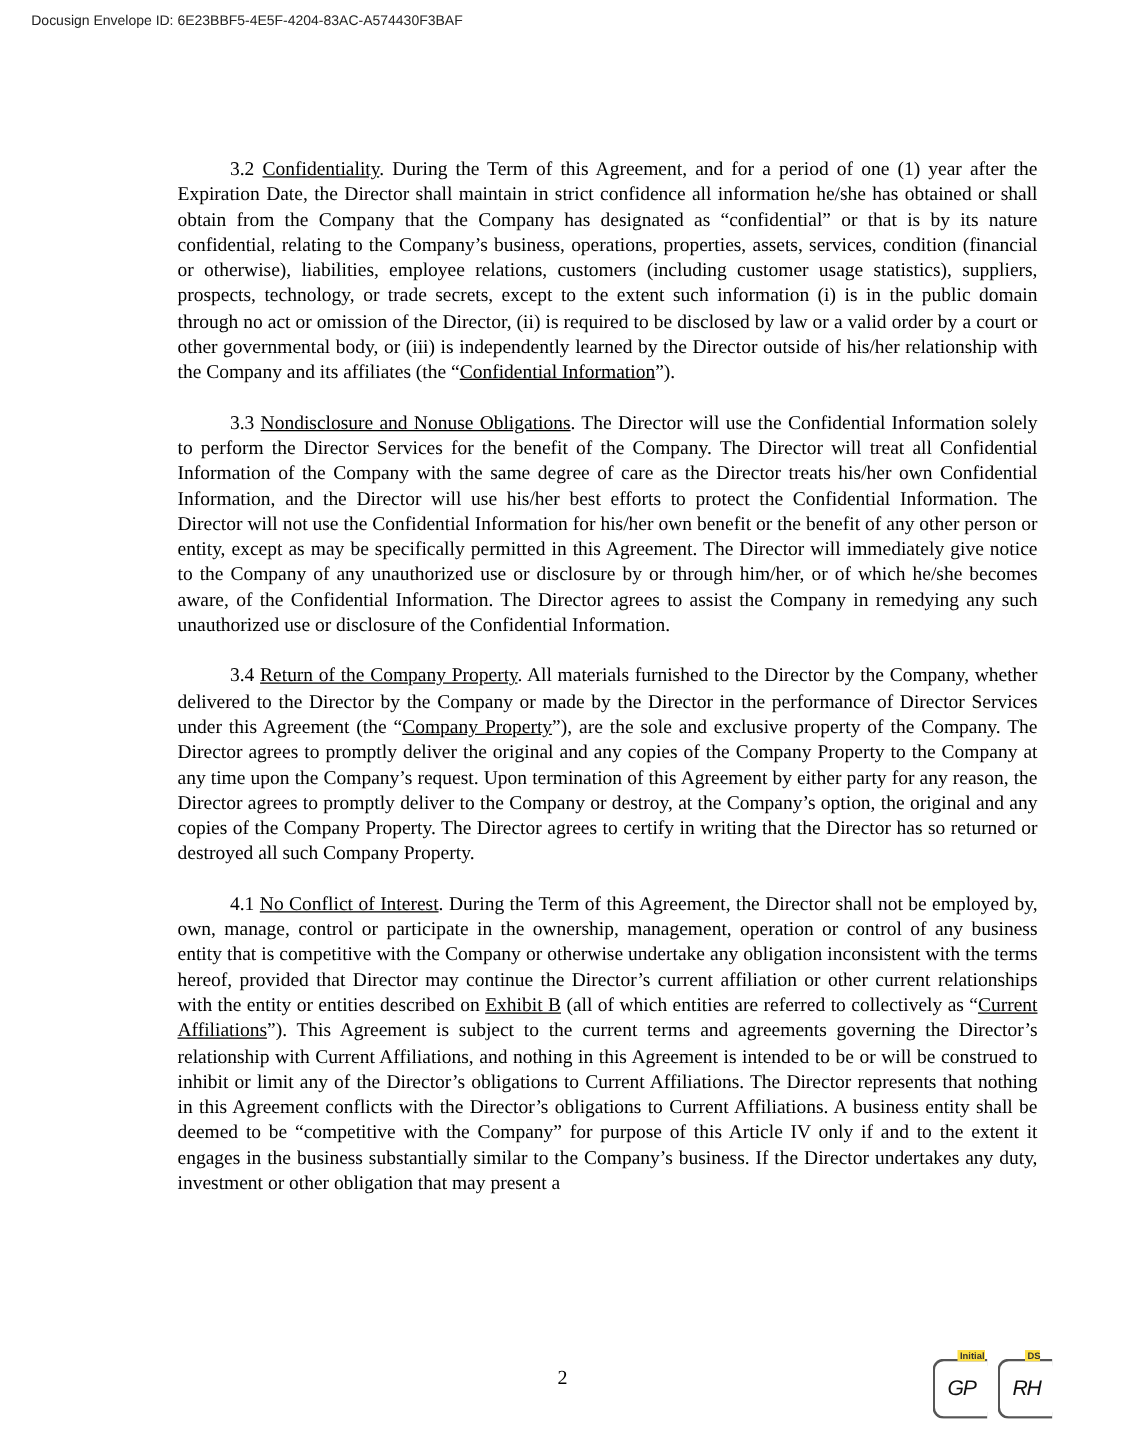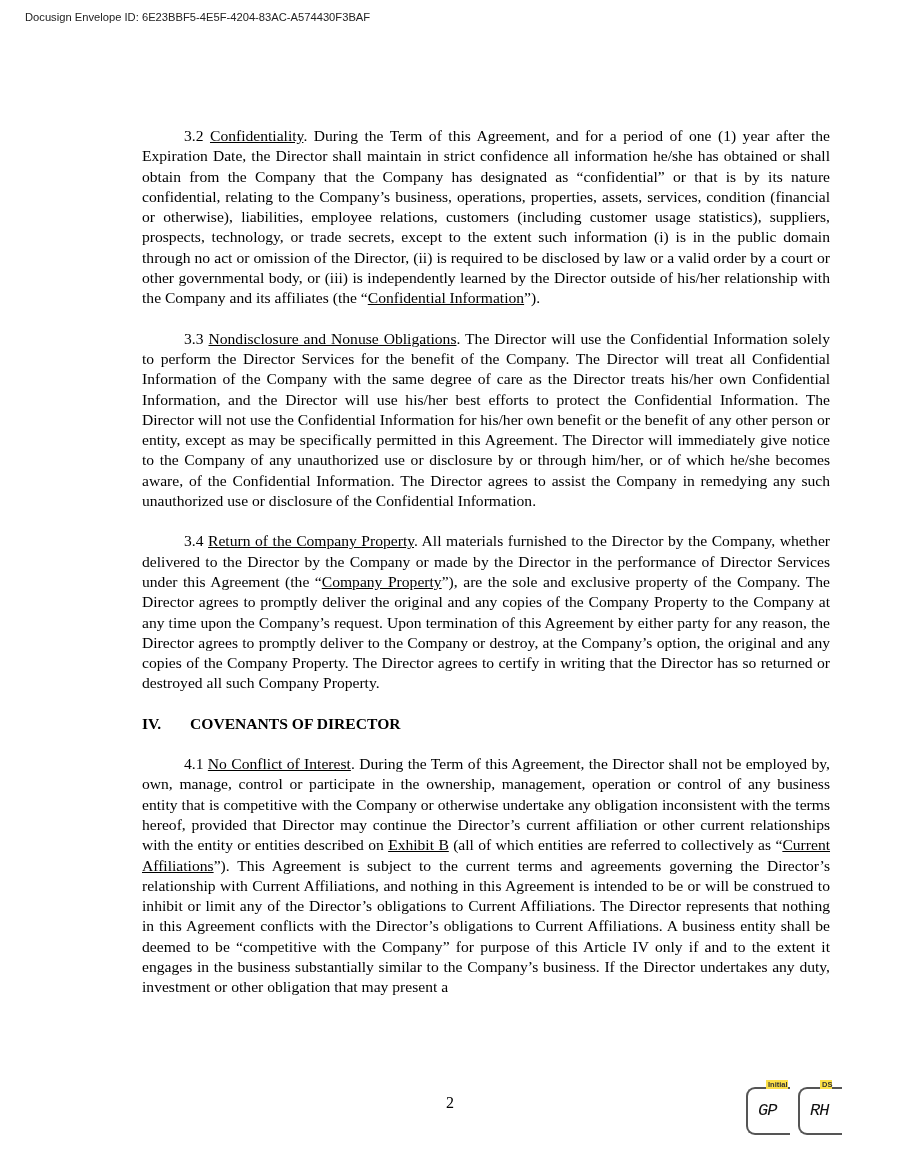--- a/index.html
+++ b/index.html
@@ -27,21 +27,21 @@
   .stamp {
     position: absolute; top: 1087px; width: 42px; height: 44px;
     border: 2px solid #555; border-right: none; border-radius: 9px 0 0 9px;
   }
   .stamp-label {
     position: absolute; top: -9px; background: #fde047; padding-left: 2px;
     font-family: "Liberation Sans", sans-serif; font-size: 7.5px; font-weight: bold; color: #333;
   }
   .stamp-sig {
     position: absolute; left: 10px; top: 12px;
-    font-family: Liberation Mono, monospace; font-style: italic; font-size: 17px; color: #111;
+    font-family: Liberation Sans, sans-serif; font-style: italic; font-size: 17px; color: #111;
     letter-spacing: -1px;
   }
   .stamp-initial { left: 746px; }
   .stamp-ds { left: 798px; }
 </style>
 </head>
 <body>
 
 <div class="envelope">Docusign Envelope ID: 6E23BBF5-4E5F-4204-83AC-A574430F3BAF</div>
 
@@ -52,23 +52,20 @@
   </p>
 
   <p class="para">
     <span>3.3 </span><span class="u">Nondisclosure and Nonuse Obligations</span><span>. The Director will use the Confidential Information solely to perform the Director Services for the benefit of the Company. The Director will treat all Confidential Information of the Company with the same degree of care as the Director treats his/her own Confidential Information, and the Director will use his/her best efforts to protect the Confidential Information. The Director will not use the Confidential Information for his/her own benefit or the benefit of any other person or entity, except as may be specifically permitted in this Agreement. The Director will immediately give notice to the Company of any unauthorized use or disclosure by or through him/her, or of which he/she becomes aware, of the Confidential Information. The Director agrees to assist the Company in remedying any such unauthorized use or disclosure of the Confidential Information.</span>
   </p>
 
   <p class="para">
     <span>3.4 </span><span class="u">Return of the Company Property</span><span>.  All materials furnished to the Director by the Company, whether delivered to the Director by the Company or made by the Director in the performance of Director Services under this Agreement (the “</span><span class="u">Company Property</span><span>”), are the sole and exclusive property of the Company.  The Director agrees to promptly deliver the original and any copies of the Company Property to the Company at any time upon the Company’s request. Upon termination of this Agreement by either party for any reason, the Director agrees to promptly deliver to the Company or destroy, at the Company’s option, the original and any copies of the Company Property.  The Director agrees to certify in writing that the Director has so returned or destroyed all such Company Property.</span>
   </p>
 
-  <p class="heading">
-    <span class="roman">IV.</span><span>COVENANTS OF DIRECTOR</span>
-  </p>
 
   <p class="para">
     <span>4.1 </span><span class="u">No Conflict of Interest</span><span>.  During the Term of this Agreement, the Director shall not be employed by, own, manage, control or participate in the ownership, management, operation or control of any business entity that is competitive with the Company or otherwise undertake any obligation inconsistent with the terms hereof, provided that Director may continue the Director’s current affiliation or other current relationships with the entity or entities described on </span><span class="u">Exhibit B</span><span> (all of which entities are referred to collectively as “</span><span class="u">Current Affiliations</span><span>”).  This Agreement is subject to the current terms and agreements governing the Director’s relationship with Current Affiliations, and nothing in this Agreement is intended to be or will be construed to inhibit or limit any of the Director’s obligations to Current Affiliations.  The Director represents that nothing in this Agreement conflicts with the Director’s obligations to Current Affiliations.  A business entity shall be deemed to be “competitive with the Company” for purpose of this Article IV only if and to the extent it engages in the business substantially similar to the Company’s business.  If the Director undertakes any duty, investment or other obligation that may present a</span>
   </p>
 
 </div>
 
 <div class="pagenum">2</div>
 
 <div class="stamp stamp-initial">

